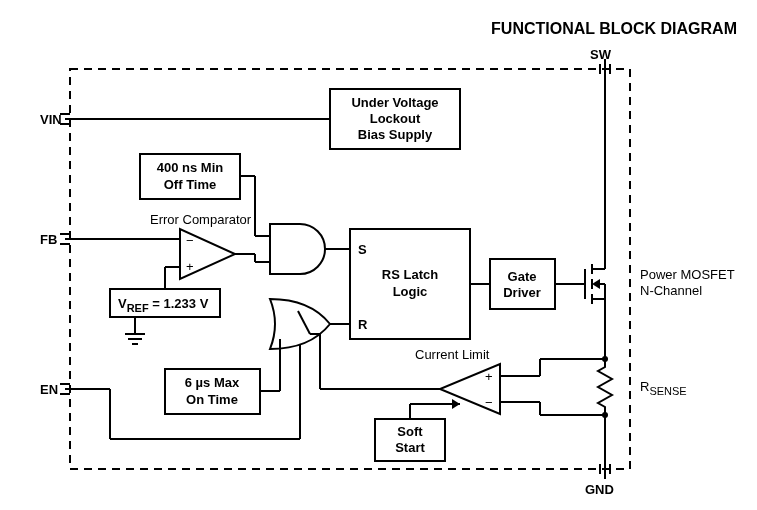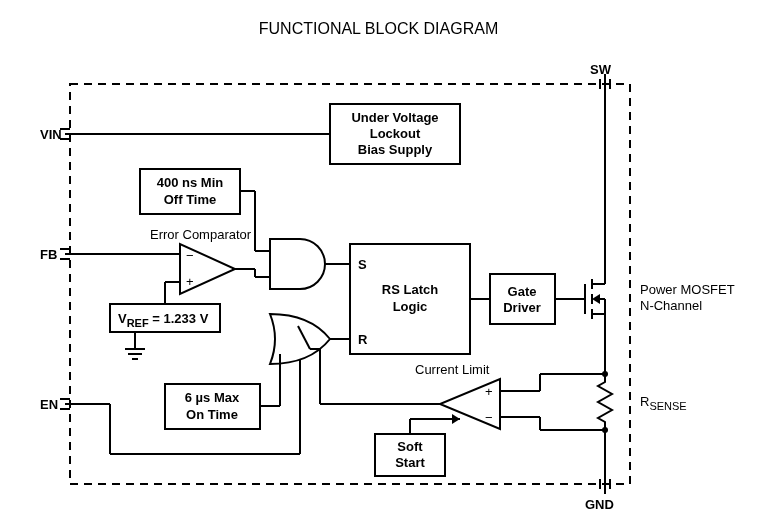--- a/index.html
+++ b/index.html
@@ -2,24 +2,24 @@
 <html><head>
 <meta charset="utf-8">
 <style>
   body {
     margin: 0;
     padding: 20px;
     font-family: Arial, Helvetica, sans-serif;
     background: #fff;
   }
   .title {
-    text-align: center;
-    font-weight: normal;
+    text-align: right;
+    font-weight: bold;
     font-size: 16px;
-    margin-bottom: 16px;
+    margin-bottom: 1px;
   }
   svg { display: block; margin: 0 auto; }
   .box { fill: #fff; stroke: #000; stroke-width: 2; }
   .wire { fill: none; stroke: #000; stroke-width: 2; }
   .lbl { font-family: Arial, Helvetica, sans-serif; font-size: 13px; }
   .bold { font-weight: bold; }
   .small { font-size: 11px; }
 </style>
 </head>
 <body>

